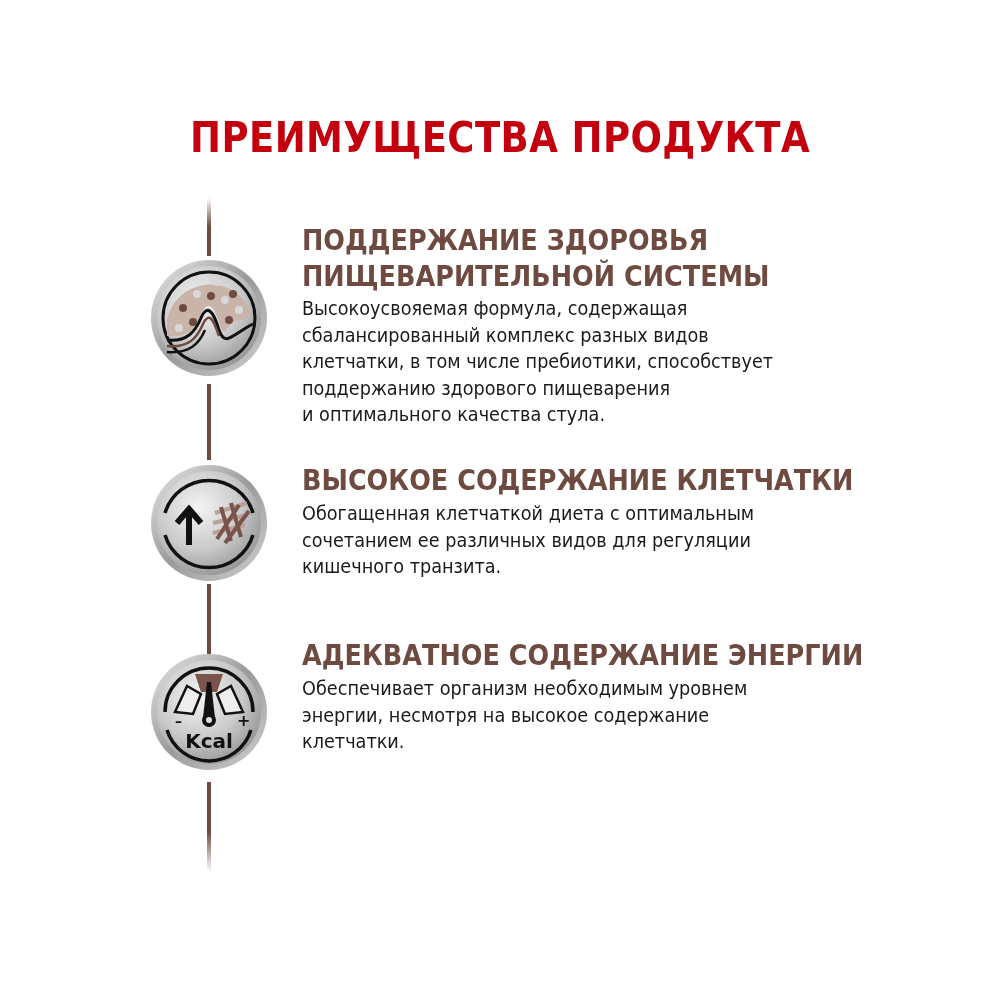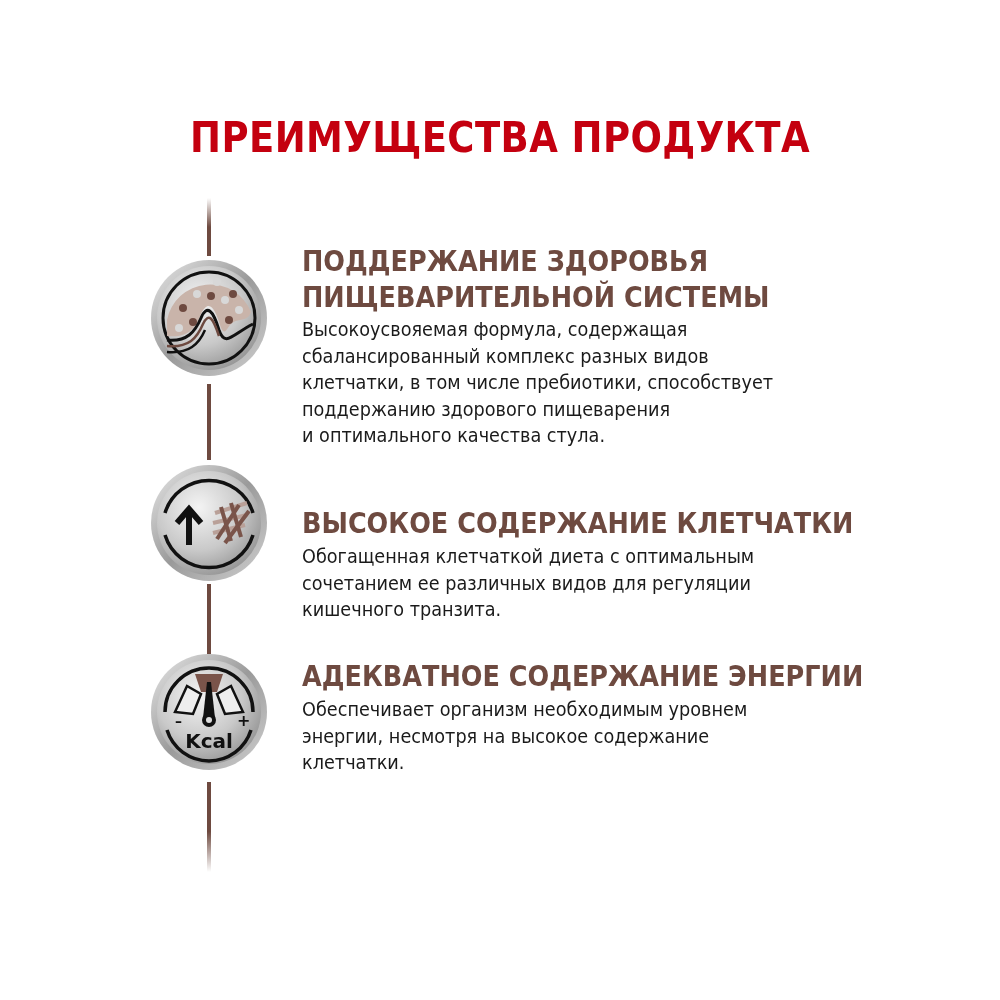--- a/index.html
+++ b/index.html
@@ -9,21 +9,21 @@
       font-family: "DejaVu Sans", sans-serif; font-weight: bold; font-size: 43px;
       letter-spacing: 0.5px; color: #c4000f; transform: scaleX(0.86); transform-origin: center;
     }
     .line-seg { position: absolute; left: 207px; width: 4px; background: #6e4a40; }
     .seg-top { top: 198px; height: 58px; background: linear-gradient(to bottom, rgba(110,74,64,0), #6e4a40 50%); }
     .seg-mid1 { top: 384px; height: 76px; }
     .seg-mid2 { top: 584px; height: 70px; }
     .seg-bot { top: 782px; height: 90px; background: linear-gradient(to bottom, #6e4a40 55%, rgba(110,74,64,0)); }
     .icon { position: absolute; left: 149px; width: 120px; height: 120px; }
     .icon svg { width: 120px; height: 120px; display: block; }
-    .block { position: absolute; left: 302px; margin-top: 21px; }
+    .block { position: absolute; left: 302px; }
     .heading {
       font-family: "DejaVu Sans", sans-serif; font-weight: bold; font-size: 29px; color: #6e4a40;
       line-height: 36px; transform: scaleX(0.88); transform-origin: left; white-space: nowrap;
     }
     .body-text {
       font-family: "DejaVu Sans", sans-serif; font-size: 19px; color: #1a1a1a; line-height: 26.5px;
       transform: scaleX(0.93); transform-origin: left; white-space: nowrap;
     }
     .body-text span { display: block; }
   </style>
@@ -121,21 +121,21 @@
   </div>
   <div class="body-text" style="margin-top:1px;">
     <span>Высокоусвояемая формула, содержащая</span>
     <span>сбалансированный комплекс разных видов</span>
     <span>клетчатки, в том числе пребиотики, способствует</span>
     <span>поддержанию здорового пищеварения</span>
     <span>и оптимального качества стула.</span>
   </div>
 </div>
 
-<div class="block" style="top:484px;">
+<div class="block" style="top:462px;">
   <div class="heading">
     <div>ВЫСОКОЕ СОДЕРЖАНИЕ КЛЕТЧАТКИ</div>
   </div>
   <div class="body-text" style="margin-top:2px;">
     <span>Обогащенная клетчаткой диета с оптимальным</span>
     <span>сочетанием ее различных видов для регуляции</span>
     <span>кишечного транзита.</span>
   </div>
 </div>
 

